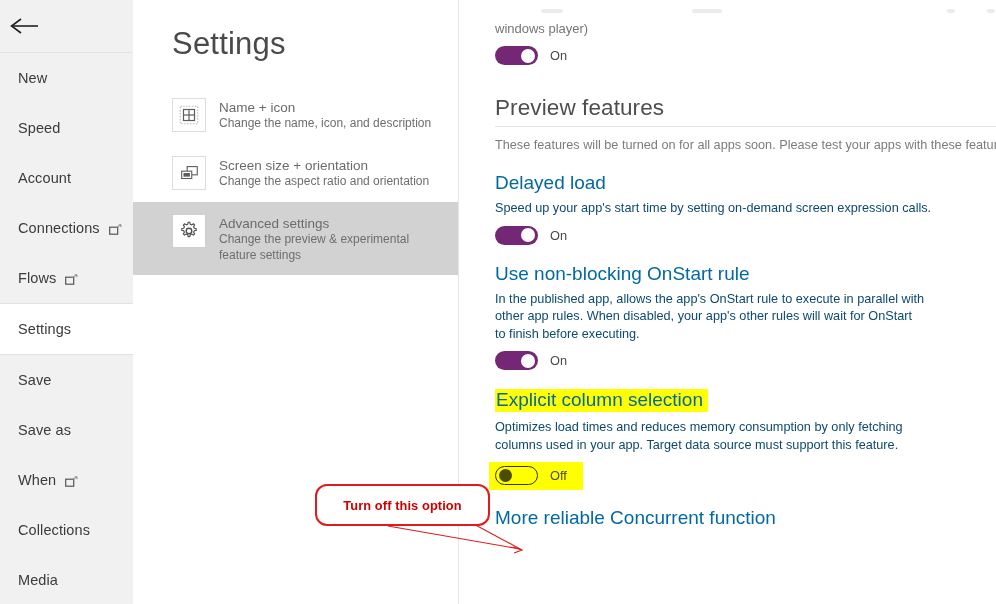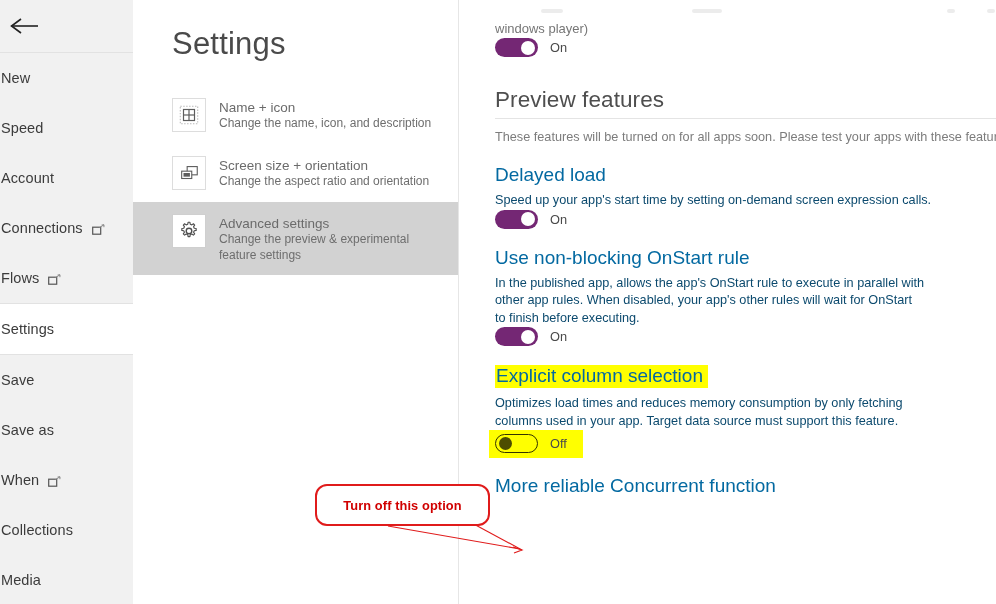--- a/index.html
+++ b/index.html
@@ -36,21 +36,21 @@
   .back-arrow { width: 34px; height: 24px; display:block; }
   .rail-sep {
     height: 1px;
     background: #e2e2e2;
     width: 133px;
   }
   .rail-item {
     height: 50px;
     display: flex;
     align-items: center;
-    padding-left: 1px;
+    padding-left: 18px;
     font-size: 14.5px;
     color: #3b3b3b;
     background: #f1f1f1;
     cursor: pointer;
     white-space: nowrap;
   }
   .rail-item.selected { background: #ffffff; }
   .rail-item .label { font-size: 14.5px; letter-spacing: .1px; }
   .rail-ext {
     margin-left: 9px;
@@ -167,20 +167,21 @@
   .feature-desc {
     font-size: 12.7px;
     color: #0c4a6e;
     line-height: 17.5px;
     max-width: 430px;
     margin-top: 7px;
   }
   .toggle-row {
     display: flex;
     align-items: center;
+    margin-top: 8px;
     width: max-content;
     cursor: pointer;
     justify-content: center;
   }
   .toggle-row.hl {
     background: #ffff00;
     padding: 4px 16px 5px 6px;
     margin-left: -6px;
   }
   .switch {

